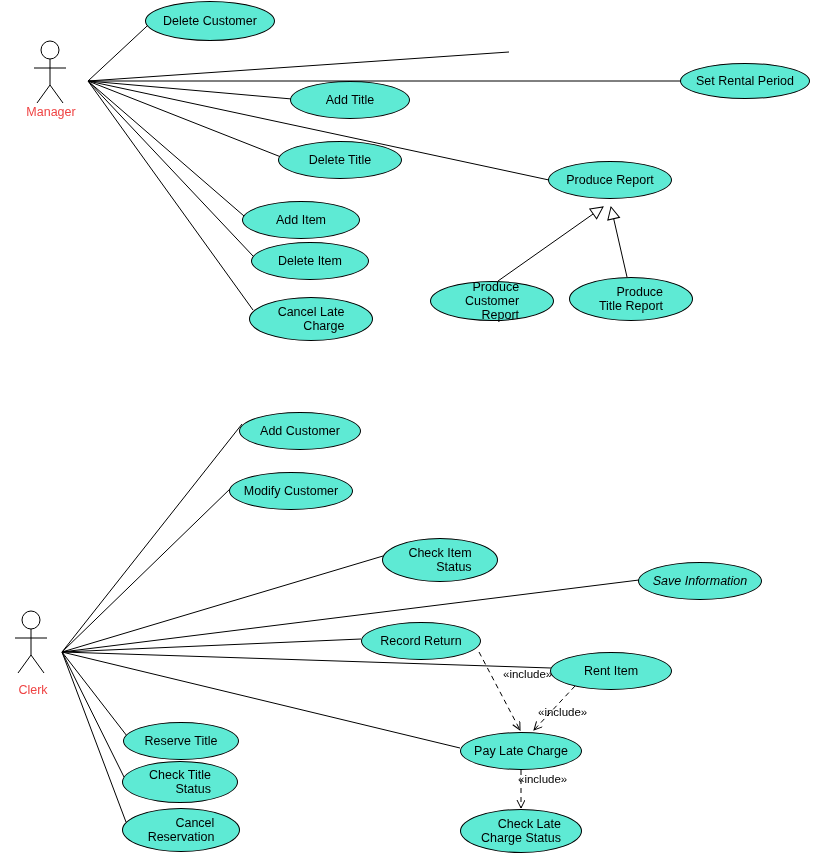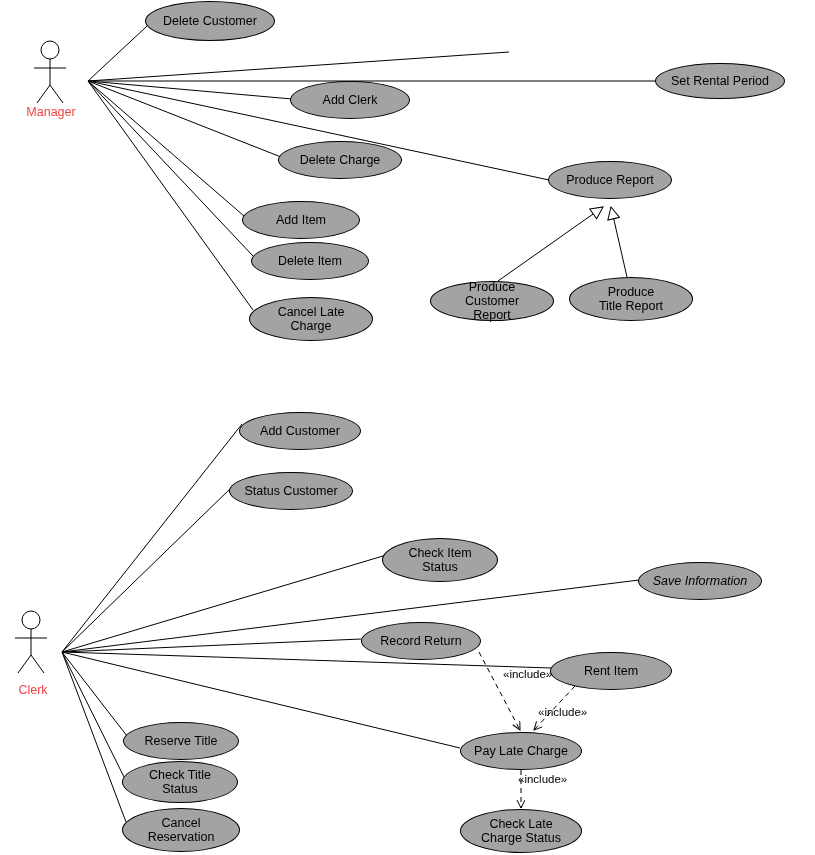--- a/index.html
+++ b/index.html
@@ -20,25 +20,25 @@
     left: 0;
     top: 0;
     width: 815px;
     height: 855px;
   }
   .usecase {
     position: absolute;
     display: flex;
     align-items: center;
     justify-content: center;
-    text-align: center;
+    text-align: right;
     box-sizing: border-box;
     border: 1px solid #000000;
     border-radius: 50%;
-    background: #a3a3a3;
+    background: #5eead4;
     font-size: 12.5px;
     color: #000000;
     line-height: 1.12;
     padding: 2px 4px;
     white-space: pre-line;
   }
   .actor-label {
     position: absolute;
     font-size: 12.5px;
     color: #ef4444;
@@ -117,36 +117,36 @@
       <path d="M479,652 L520,730" marker-end="url(#openarrow)"></path>
       <path d="M575,686 L534,730" marker-end="url(#openarrow)"></path>
       <path d="M521,770 L521,808" marker-end="url(#openarrow)"></path>
     </g>
   </svg>
 
   <div class="actor-label" style="left:21px; top:105px; width:60px;">Manager</div>
   <div class="actor-label" style="left:13px; top:675px; width:40px;margin-top:8px;">Clerk</div>
 
   <div class="usecase" style="left:145px; top:1px; width:130px; height:40px;">Delete Customer</div>
-  <div class="usecase" style="left:655px; top:63px; width:130px; height:36px;">Set Rental Period</div>
-  <div class="usecase" style="left:290px; top:81px; width:120px; height:38px;">Add Clerk</div>
-  <div class="usecase" style="left:278px; top:141px; width:124px; height:38px;">Delete Charge</div>
+  <div class="usecase" style="left:680px; top:63px; width:130px; height:36px;">Set Rental Period</div>
+  <div class="usecase" style="left:290px; top:81px; width:120px; height:38px;">Add Title</div>
+  <div class="usecase" style="left:278px; top:141px; width:124px; height:38px;">Delete Title</div>
   <div class="usecase" style="left:548px; top:161px; width:124px; height:38px;">Produce Report</div>
   <div class="usecase" style="left:242px; top:201px; width:118px; height:38px;">Add Item</div>
   <div class="usecase" style="left:251px; top:242px; width:118px; height:38px;">Delete Item</div>
   <div class="usecase" style="left:430px; top:281px; width:124px; height:40px;">Produce
 Customer
 Report</div>
   <div class="usecase" style="left:569px; top:277px; width:124px; height:44px;">Produce
 Title Report</div>
   <div class="usecase" style="left:249px; top:297px; width:124px; height:44px;">Cancel Late
 Charge</div>
 
   <div class="usecase" style="left:239px; top:412px; width:122px; height:38px;">Add Customer</div>
-  <div class="usecase" style="left:229px; top:472px; width:124px; height:38px;">Status Customer</div>
+  <div class="usecase" style="left:229px; top:472px; width:124px; height:38px;">Modify Customer</div>
   <div class="usecase" style="left:382px; top:538px; width:116px; height:44px;">Check Item
 Status</div>
   <div class="usecase" style="left:638px; top:562px; width:124px; height:38px;font-style:italic;">Save Information</div>
   <div class="usecase" style="left:361px; top:622px; width:120px; height:38px;">Record Return</div>
   <div class="usecase" style="left:550px; top:652px; width:122px; height:38px;">Rent Item</div>
   <div class="usecase" style="left:460px; top:732px; width:122px; height:38px;">Pay Late Charge</div>
   <div class="usecase" style="left:123px; top:722px; width:116px; height:38px;">Reserve Title</div>
   <div class="usecase" style="left:122px; top:761px; width:116px; height:42px;">Check Title
 Status</div>
   <div class="usecase" style="left:460px; top:809px; width:122px; height:44px;">Check Late

